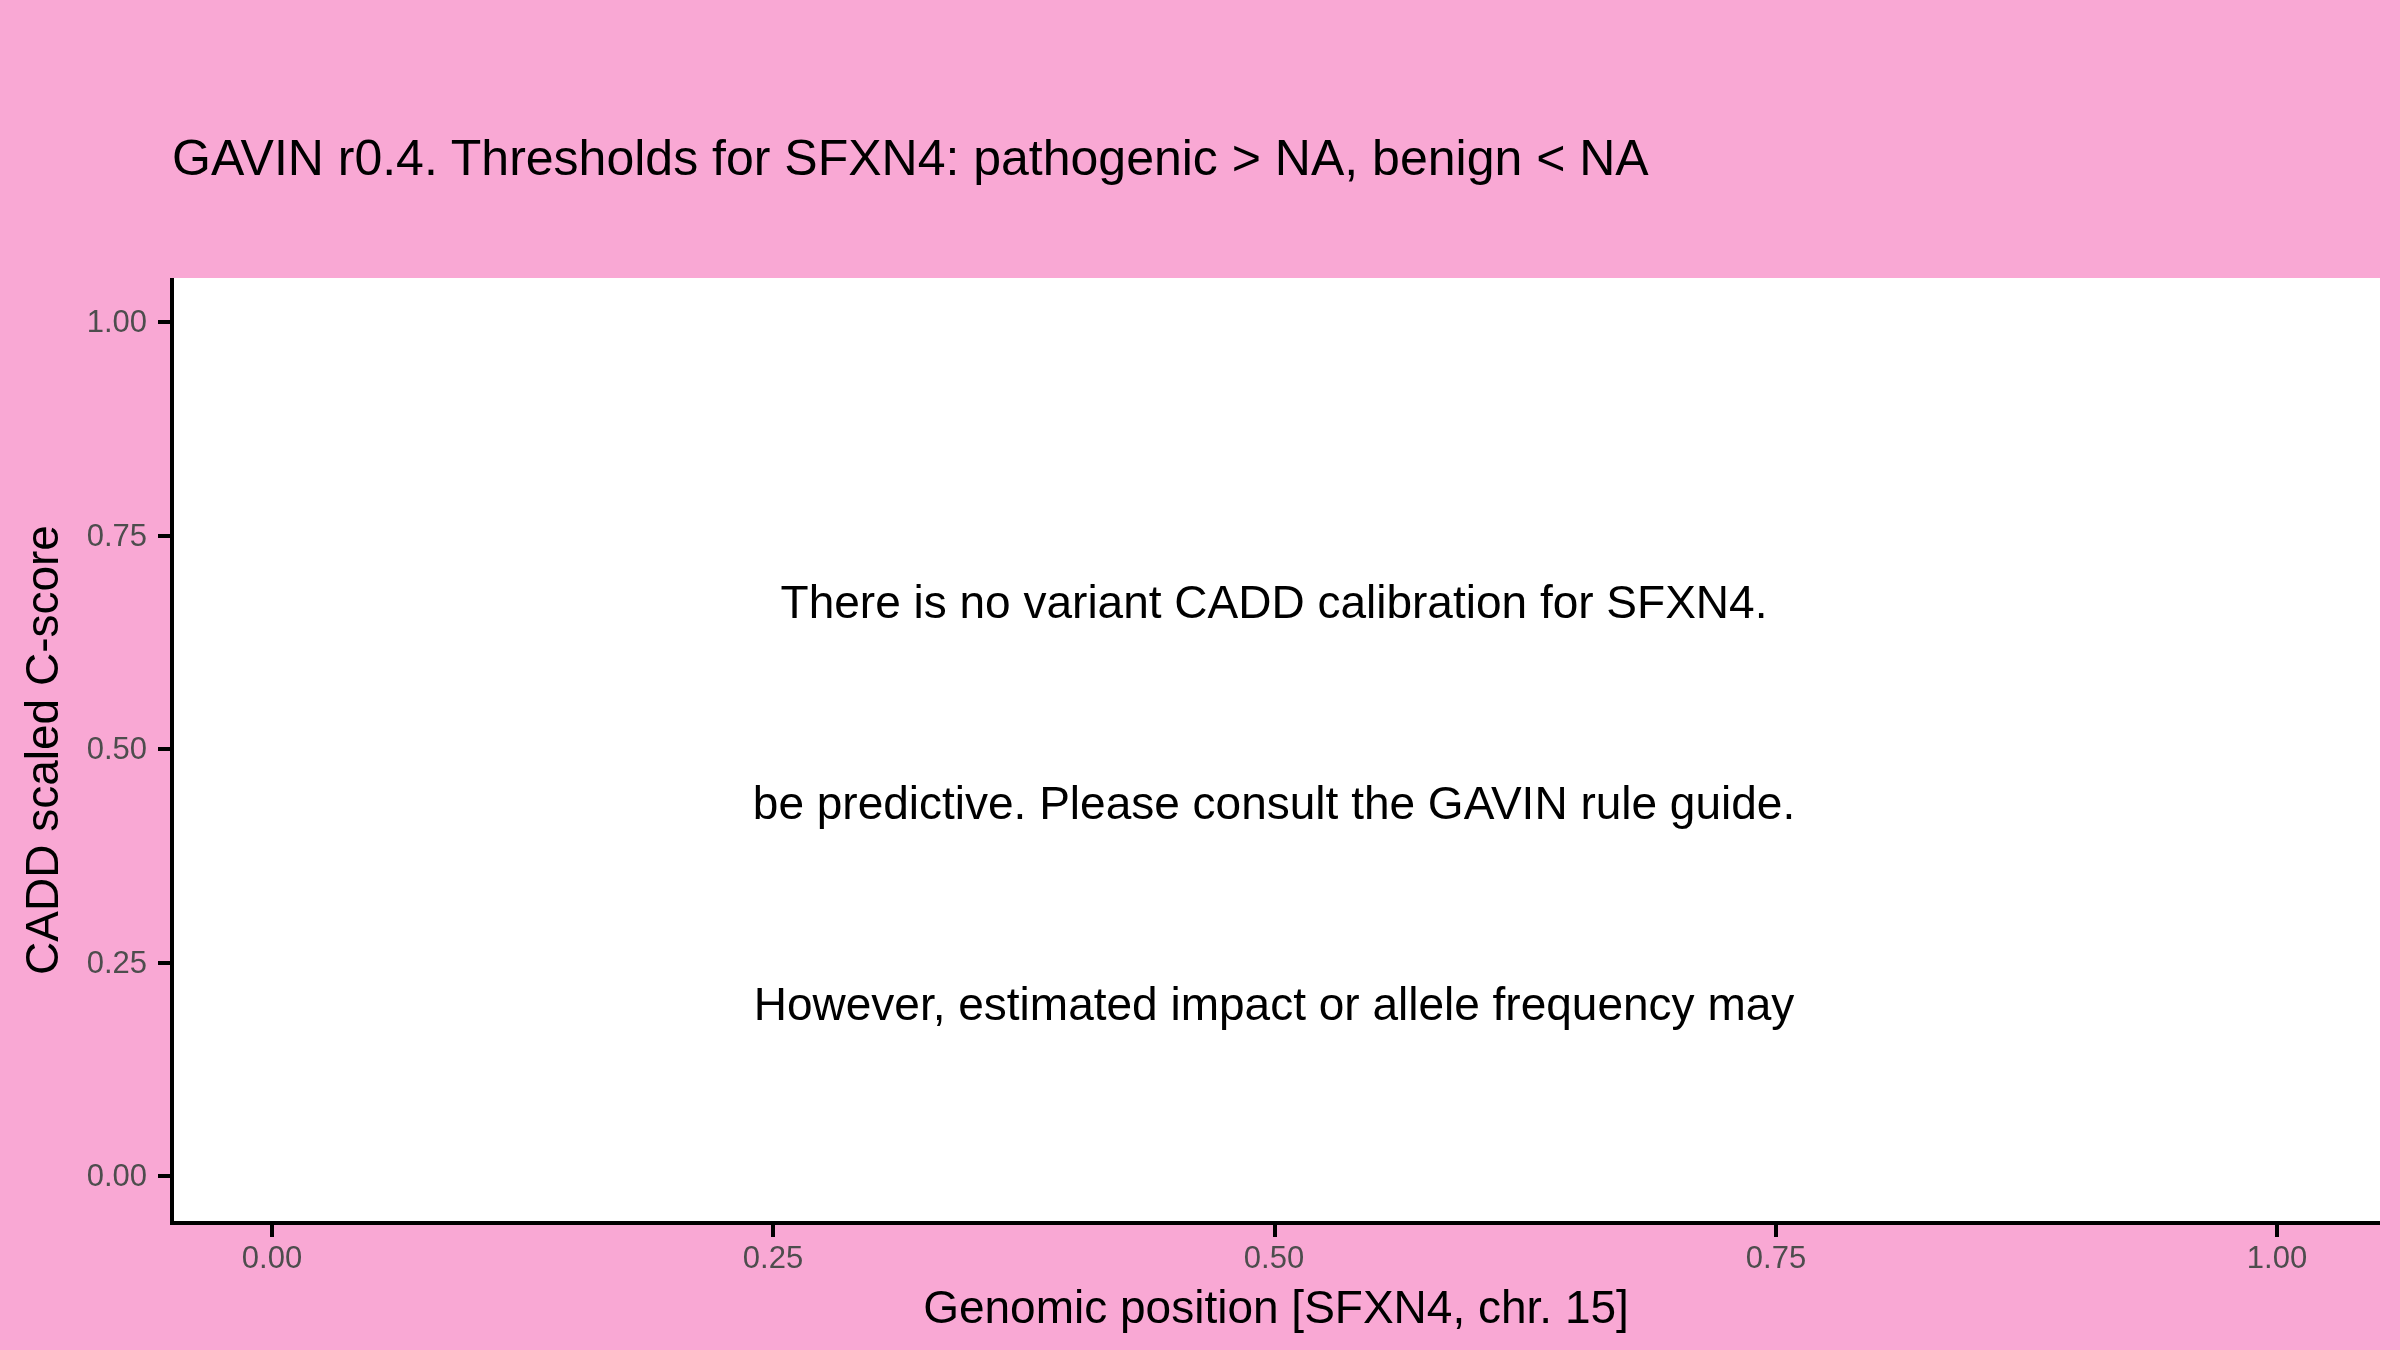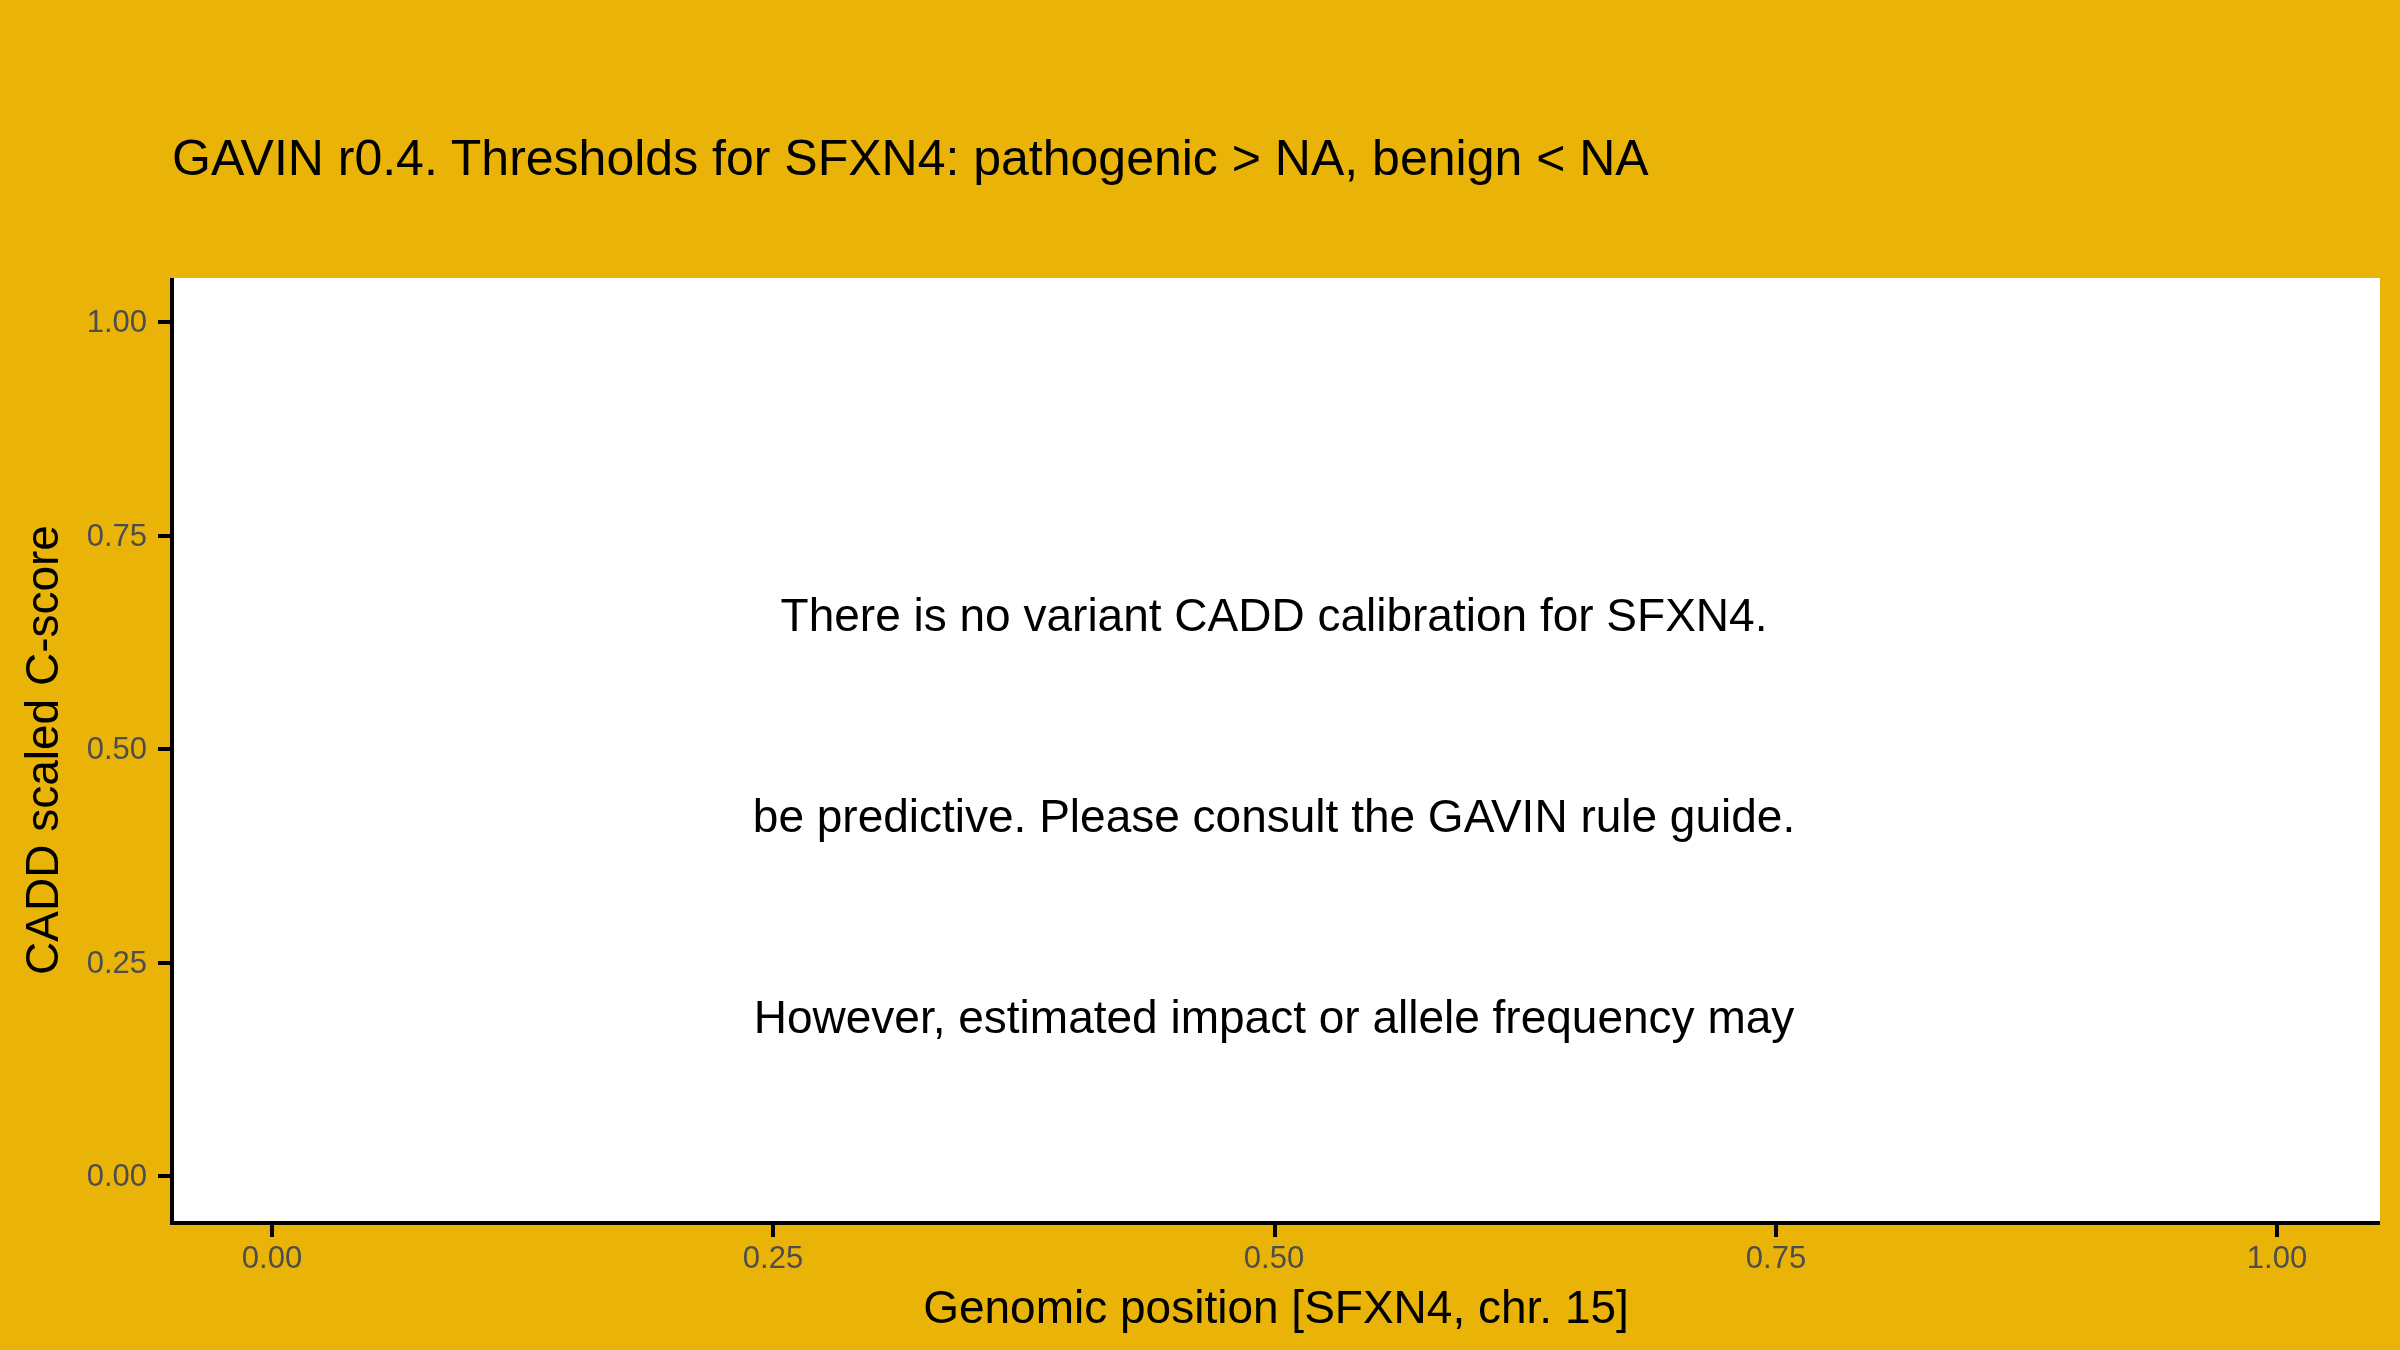--- a/index.html
+++ b/index.html
@@ -1,20 +1,20 @@
 <!DOCTYPE html>
 <html><head>
 <meta charset="utf-8">
 <style>
   html, body { margin: 0; padding: 0; background: #ffffff; }
   .figure {
     position: relative;
     width: 2400px;
     height: 1350px;
-    background: #eab308;
+    background: #f9a8d4;
     font-family: "Liberation Sans", sans-serif;
     overflow: hidden;
   }
 
   
   .title-block {
     position: absolute;
     left: 172px;
     top: 16px;
     color: #000000;
@@ -33,21 +33,21 @@
     background: #ffffff;
     border-left: 4px solid #000000;
     border-bottom: 4px solid #000000;
     box-sizing: content-box;
   }
 
   
   .annotation {
     position: absolute;
     left: 1274px;
-    top: 448px;
+    top: 435px;
     transform: translateX(-50%);
     text-align: center;
     color: #000000;
     font-size: 46px;
     line-height: 67px;
     white-space: pre;
   }
 
   
   .ytick-mark {

